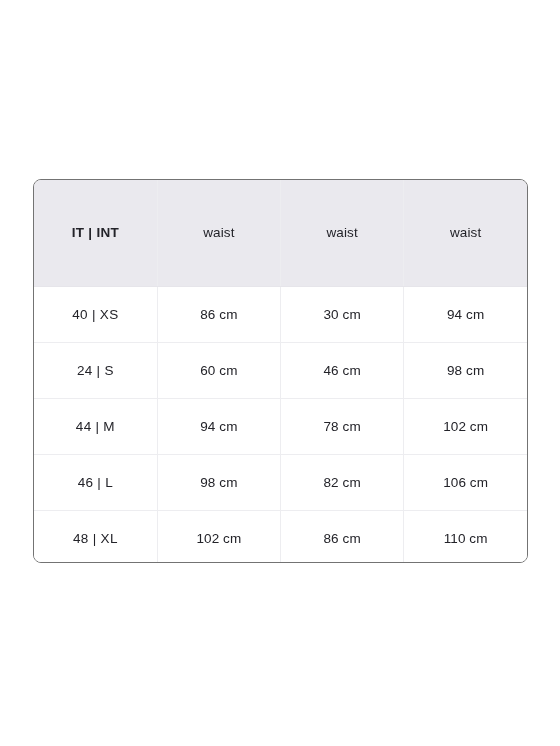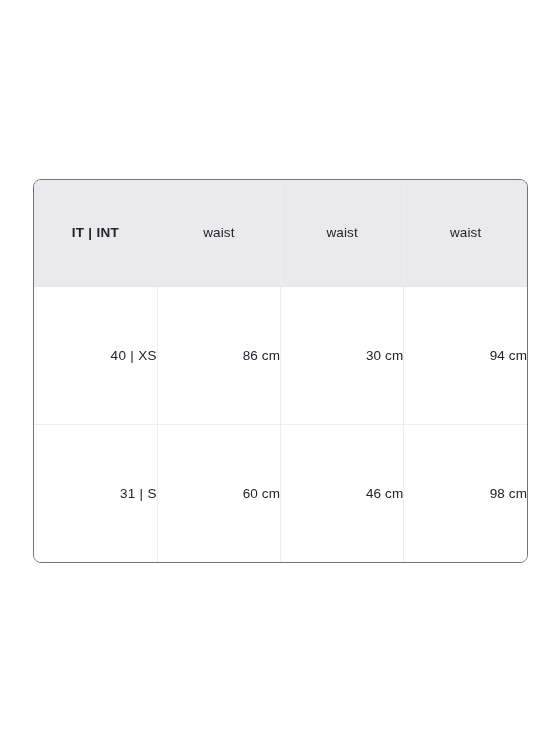--- a/index.html
+++ b/index.html
@@ -76,21 +76,20 @@
     letter-spacing: 0.3px;
   }
 
   table.size-table tbody td {
     height: 56px;
     background: #ffffff;
     color: #232329;
     font-size: 13.5px;
     font-weight: 400;
     letter-spacing: 0.1px;
-    text-align: right;
   }
 
   table.size-table tbody td.cell-size {
     letter-spacing: 0.3px;
   }
 </style>
 </head>
 <body>
 
 <div class="page">
@@ -106,22 +105,40 @@
         </tr>
       </thead>
       <tbody>
         <tr>
           <td class="cell-size">40 | XS</td>
           <td>86 cm</td>
           <td>30 cm</td>
           <td>94 cm</td>
         </tr>
         <tr>
-          <td class="cell-size">31 | S</td>
+          <td class="cell-size">24 | S</td>
           <td>60 cm</td>
           <td>46 cm</td>
           <td>98 cm</td>
+        </tr>
+        <tr>
+          <td class="cell-size">44 | M</td>
+          <td>94 cm</td>
+          <td>78 cm</td>
+          <td>102 cm</td>
+        </tr>
+        <tr>
+          <td class="cell-size">46 | L</td>
+          <td>98 cm</td>
+          <td>82 cm</td>
+          <td>106 cm</td>
+        </tr>
+        <tr>
+          <td class="cell-size">48 | XL</td>
+          <td>102 cm</td>
+          <td>86 cm</td>
+          <td>110 cm</td>
         </tr>
       </tbody>
     </table>
   </div>
 
 </div>
 
 </body></html>

